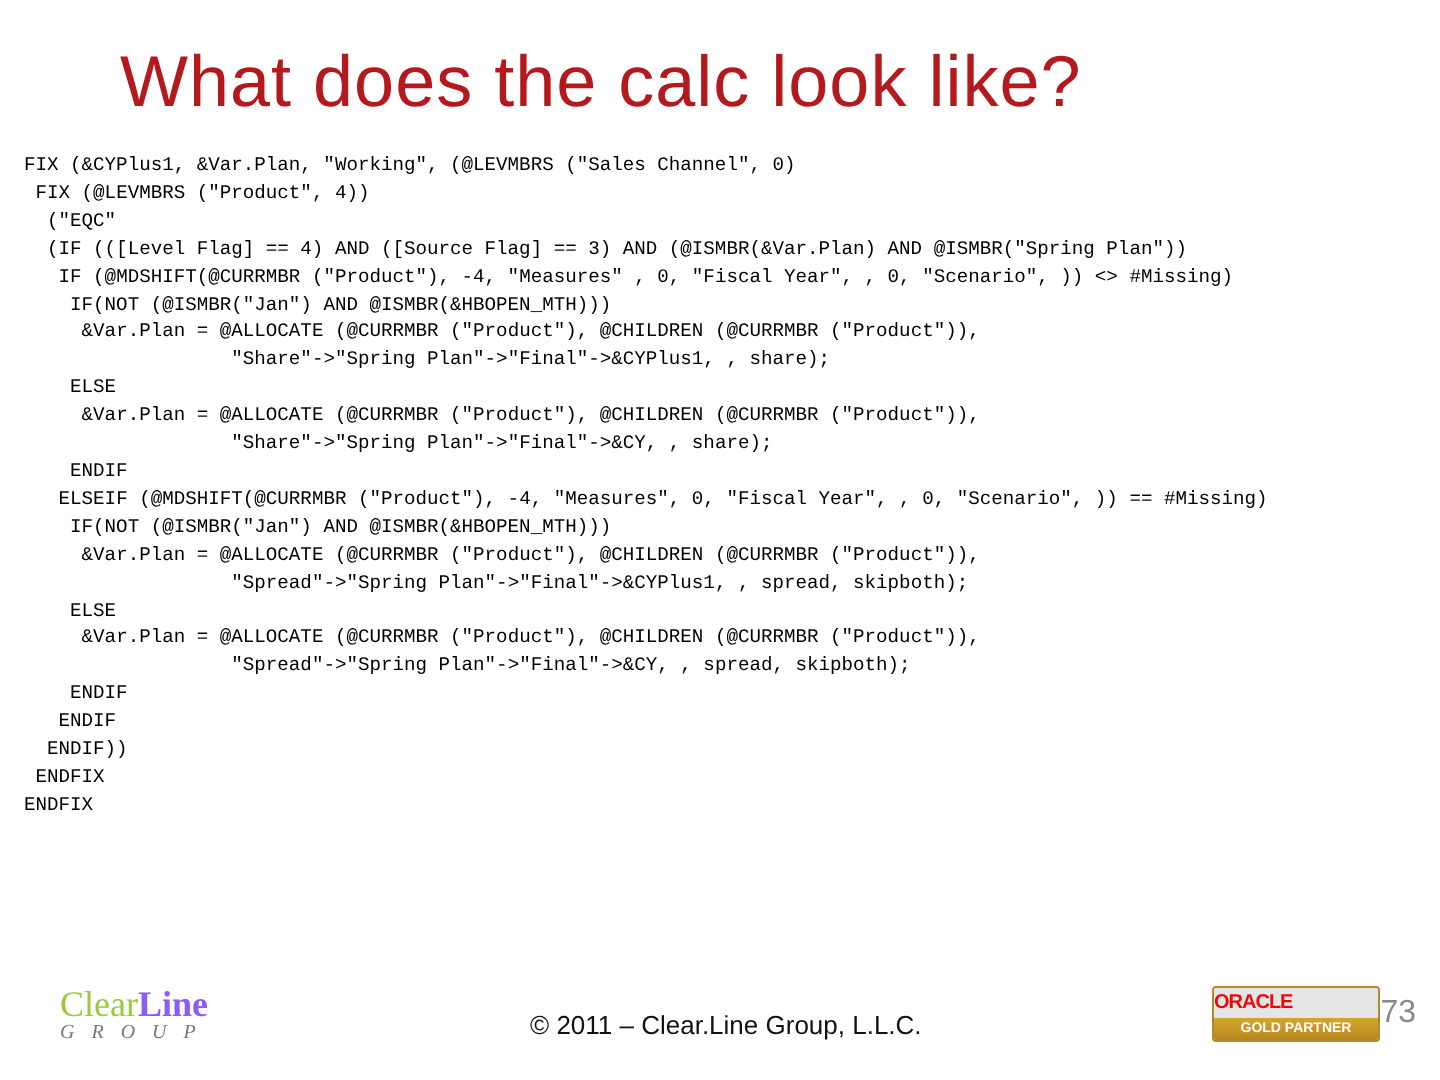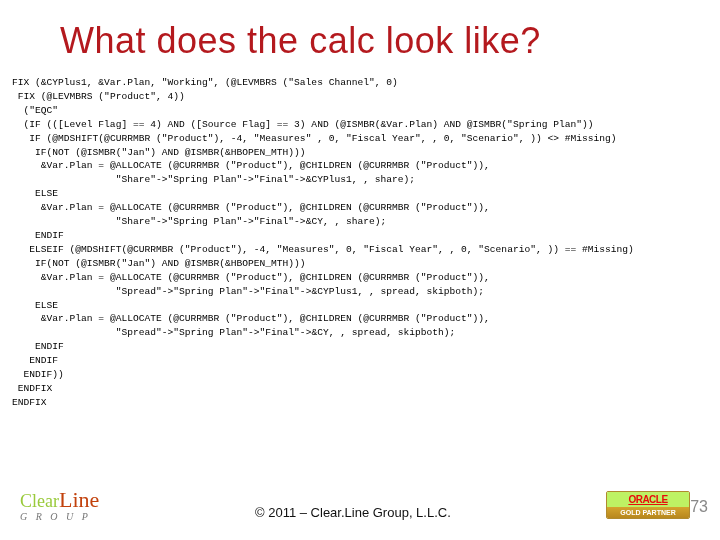--- a/index.html
+++ b/index.html
@@ -1,28 +1,28 @@
 <!DOCTYPE html>
 <html><head>
 <meta charset="utf-8">
 <style>
   * { margin: 0; padding: 0; box-sizing: border-box; }
   html, body { width: 720px; height: 540px; background: #fff; font-family: Arial, sans-serif; overflow: hidden; }
   .slide { width: 720px; height: 540px; position: relative; padding: 20px 30px 0 30px; }
   .title { font-size: 36px; font-weight: 400; color: #b4191e; letter-spacing: 0.5px; padding-left: 30px; margin-bottom: 14px; }
   .code { font-family: "Courier New", monospace; font-size: 9.6px; line-height: 1.45; color: #000; white-space: pre-wrap; word-break: break-word; margin-left: -18px; }
-  .footer { position: absolute; bottom: 18px; left: 20px; right: 30px; display: flex; align-items: center; justify-content: space-between; gap: 28px; }
+  .footer { position: absolute; bottom: 18px; left: 30px; right: 30px; display: flex; align-items: center; justify-content: space-between; gap: 28px; }
   .logo-clearline { display: flex; align-items: baseline; gap: 0; }
   .logo-clear { font-family: Georgia, serif; font-size: 18px; color: #9aca3c; font-weight: 400; }
-  .logo-line { font-family: Georgia, serif; font-size: 22px; color: #c2410c; font-weight: 400; }
+  .logo-line { font-family: Georgia, serif; font-size: 18px; color: #8b5cf6; font-weight: 700; }
   .logo-group { font-family: Georgia, serif; font-size: 10px; color: #777; letter-spacing: 3px; margin-top: -2px; font-style: italic; }
   .clearline-wrap { display: flex; flex-direction: column; align-items: flex-start; }
   .copyright { font-size: 13px; color: #111; position:absolute; left:235px; bottom:2px;margin-top:47px;}
   .oracle-badge { display: flex; flex-direction: column; border: 1px solid #b08a2e; border-radius: 2px; overflow: hidden; width: 84px; }
-  .oracle-top { background: #bef264; color: #e80b0b; font-weight: bold; font-size: 10px; text-align: center; padding: 2px 0; letter-spacing: -0.5px; text-decoration: underline; }
+  .oracle-top { background: #e5e5e5; color: #e80b0b; font-weight: bold; font-size: 10px; text-align: left; padding: 2px 0; letter-spacing: -0.5px; }
   .oracle-bot { background: linear-gradient(#d4a52e, #b8871d); color: #fff; font-size: 7px; text-align: center; padding: 2px 0; font-weight: bold; }
   .page-num { position: absolute; bottom: 24px; right: 12px; font-size: 16px; color: #888; }
 </style>
 </head>
 <body>
 
 <div class="slide">
   <h1 class="title">What does the calc look like?</h1>
   <pre class="code">FIX (&amp;CYPlus1, &amp;Var.Plan, "Working", (@LEVMBRS ("Sales Channel", 0)
  FIX (@LEVMBRS ("Product", 4))

